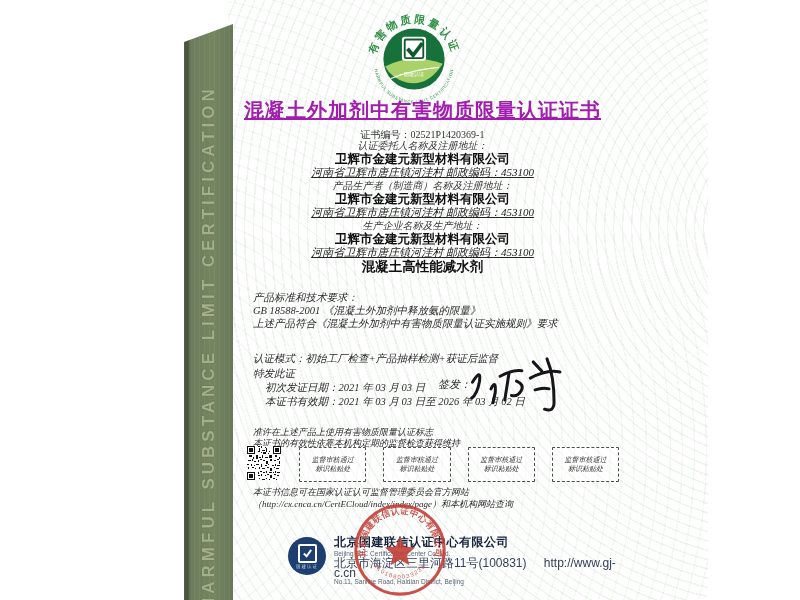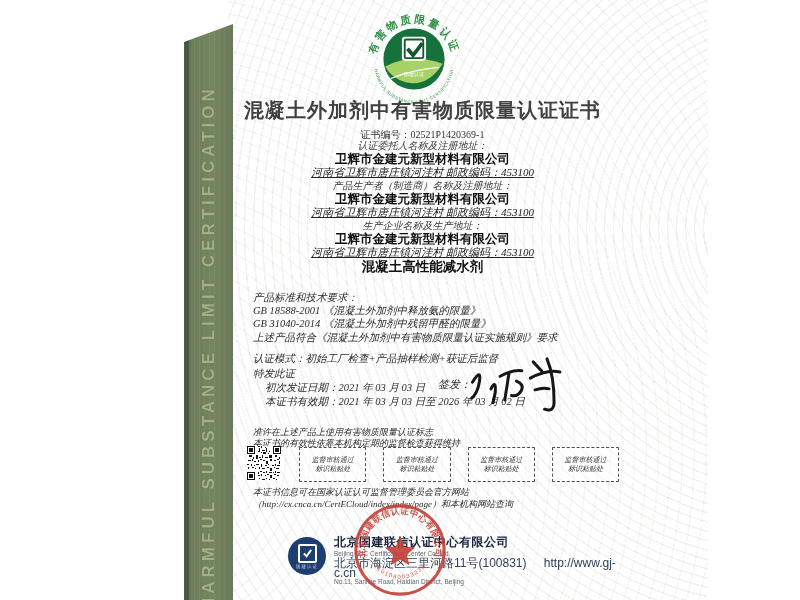--- a/index.html
+++ b/index.html
@@ -39,21 +39,21 @@
     color:#a3b089;text-shadow:0 0 1px #55624a;
     white-space:nowrap;
   }
 
   
   .emblem{left:363px;top:8px;width:102px;height:102px;}
 
   
   .cc{left:230px;width:385px;text-align:center;}
   .title{top:97px;font-family:"Liberation Sans","DejaVu Sans",sans-serif;
-    font-weight:bold;font-size:20px;letter-spacing:1px;color:#404040;}
+    font-weight:bold;font-size:20px;letter-spacing:1px;color:#a21caf;text-decoration:underline;}
   .certno{top:128px;font-size:10px;color:#333;}
   .parties{top:139px;}
   .party .lbl{font-size:10px;font-style:italic;color:#3a3a3a;line-height:13px;}
   .party .nm{font-family:"Liberation Sans","DejaVu Sans",sans-serif;
     font-weight:bold;font-size:12.5px;color:#101010;line-height:14px;}
   .party .ad{font-size:11px;font-style:italic;color:#222;line-height:13px;text-decoration:underline;}
   .product{top:258px;}
   .product .lbl{font-size:10px;font-style:italic;color:#3a3a3a;line-height:13px;}
   .product .nm{font-family:"Liberation Sans","DejaVu Sans",sans-serif;
     font-weight:bold;font-size:13.5px;color:#101010;line-height:17px;}
@@ -150,21 +150,20 @@
   </div>
 </div>
 
 <div class="abs cc product">
   <div class="nm">混凝土高性能减水剂</div>
 </div>
 
 <div class="abs la standards">
   <div>产品标准和技术要求：</div>
   <div>GB 18588-2001 《混凝土外加剂中释放氨的限量》</div>
-  <div>GB 31040-2014 《混凝土外加剂中残留甲醛的限量》</div>
   <div>上述产品符合《混凝土外加剂中有害物质限量认证实施规则》要求</div>
 </div>
 
 <div class="abs la mode">认证模式：初始工厂检查+产品抽样检测+获证后监督</div>
 
 <div class="abs la grant">特发此证</div>
 <div class="abs la dates">
   <div>初次发证日期：2021 年 03 月 03 日</div>
   <div>本证书有效期：2021 年 03 月 03 日至 2026 年 03 月 02 日</div>
 </div>

